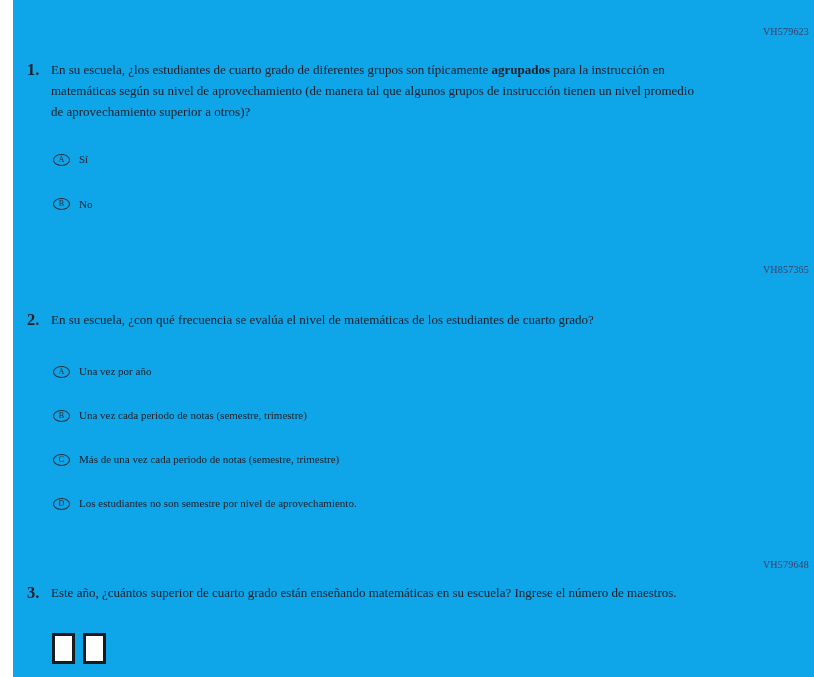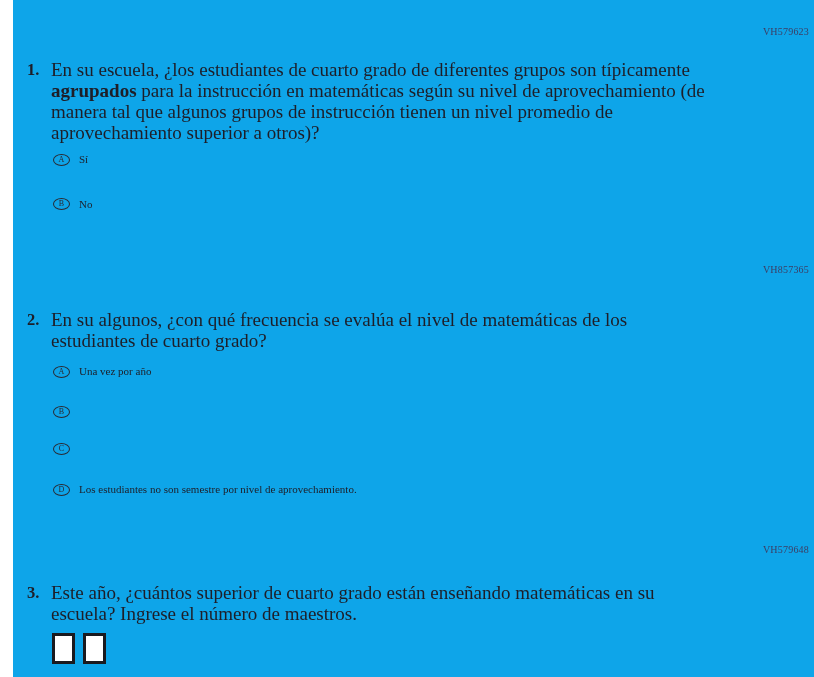--- a/index.html
+++ b/index.html
@@ -33,21 +33,21 @@
   }
   .q-number {
     width: 24px;
     flex: 0 0 24px;
     font-weight: bold;
     font-size: 16.5px;
     line-height: 21px;
   }
   .q-text {
     width: 655px;
-    font-size: 19px;
+    font-size: 13px;
     line-height: 21px;
   }
   .q-text b { font-weight: bold; }
   .options {
     position: absolute;
     left: 40px;
   }
   .option-row {
     display: flex;
     align-items: center;
@@ -120,52 +120,54 @@
           <span>B</span>
         </span>
       <span class="option-label">No</span>
     </div>
   </div>
 
   <div class="accession-code" style="top:264px;">VH857365</div>
 
   <div class="question-row" style="top:309px;">
     <div class="q-number">2.</div>
-    <div class="q-text">En su algunos, ¿con qué frecuencia se evalúa el nivel de matemáticas de los estudiantes de cuarto grado?</div>
+    <div class="q-text">En su escuela, ¿con qué frecuencia se evalúa el nivel de matemáticas de los estudiantes de cuarto grado?</div>
   </div>
 
   <div class="options" style="top:362px;">
     <div class="option-row">
       <span class="bubble">
           <span>A</span>
         </span>
       <span class="option-label">Una vez por año</span>
     </div>
     <div class="opt-gap"></div>
     <div class="option-row">
       <span class="bubble">
           <span>B</span>
         </span>
+      <span class="option-label">Una vez cada periodo de notas (semestre, trimestre)</span>
     </div>
     <div class="opt-gap"></div>
     <div class="option-row">
       <span class="bubble">
           <span>C</span>
         </span>
+      <span class="option-label">Más de una vez cada periodo de notas (semestre, trimestre)</span>
     </div>
     <div class="opt-gap"></div>
     <div class="option-row">
       <span class="bubble">
           <span>D</span>
         </span>
       <span class="option-label">Los estudiantes no son semestre por nivel de aprovechamiento.</span>
     </div>
   </div>
 
-  <div class="accession-code" style="top:544px;">VH579648</div>
+  <div class="accession-code" style="top:559px;">VH579648</div>
 
   <div class="question-row" style="top:582px;">
     <div class="q-number">3.</div>
     <div class="q-text">Este año, ¿cuántos superior de cuarto grado están enseñando matemáticas en su escuela? Ingrese el número de maestros.</div>
   </div>
 
   <div class="digit-boxes" style="top:633px;">
     <input class="digit-input" type="text" maxlength="1" value="" style="">
     <input class="digit-input" type="text" maxlength="1" value="" style="">
   </div>

